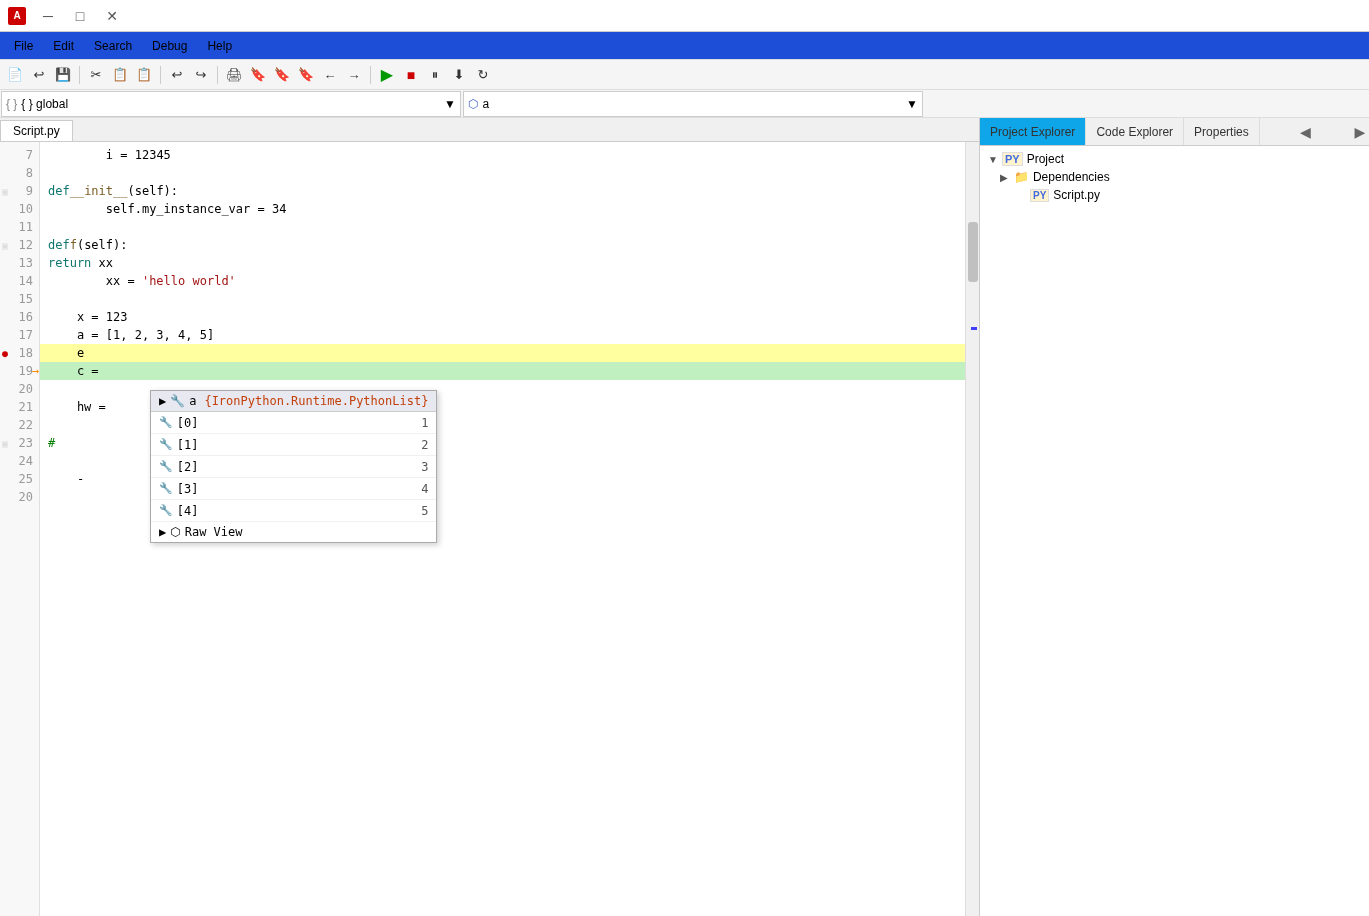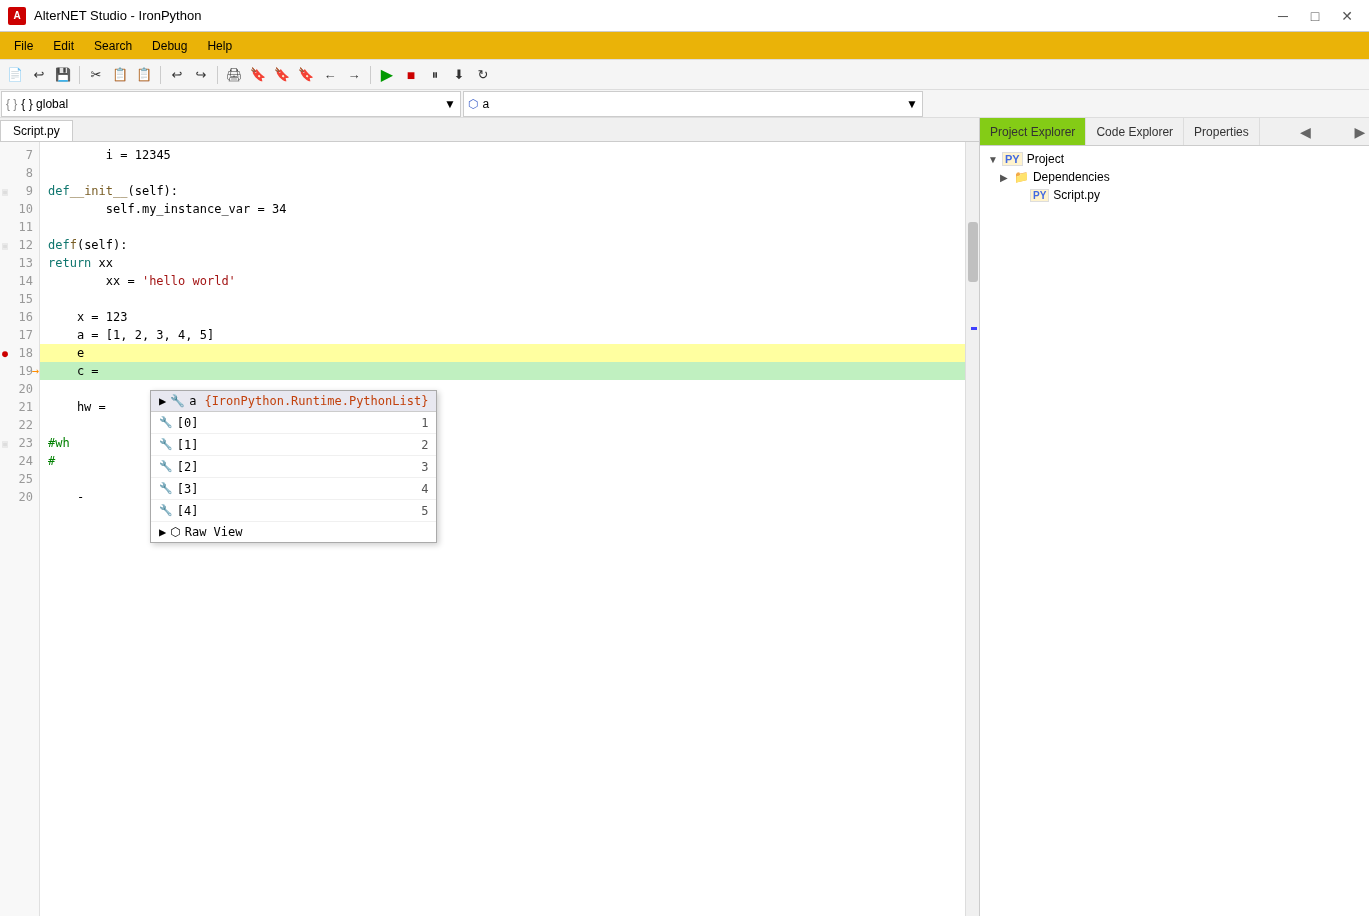--- a/index.html
+++ b/index.html
@@ -6,21 +6,21 @@
     body { font-family: 'Segoe UI', Arial, sans-serif; font-size: 12px; background: #f0f0f0; color: #000; width: 1369px; height: 916px; overflow: hidden; }
     
     
     #title-bar { background: #fff; border-bottom: 1px solid #ccc; display: flex; align-items: center; padding: 4px 8px; height: 32px; }
     #title-bar .app-icon { width: 18px; height: 18px; background: #c00; border-radius: 2px; margin-right: 8px; display: flex; align-items: center; justify-content: center; color: white; font-weight: bold; font-size: 10px; }
     #title-bar .title { font-size: 13px; color: #000; flex: 1; }
     .window-controls { display: flex; gap: 4px; }
     .window-btn { width: 28px; height: 22px; background: transparent; border: none; cursor: pointer; font-size: 14px; display: flex; align-items: center; justify-content: center; color: #555; }
 
     
-    #menu-bar { background: #eab308; border-bottom: 1px solid #ddd; display: flex; align-items: center; padding: 2px 4px; height: 28px; }
+    #menu-bar { background: #1d4ed8; border-bottom: 1px solid #ddd; display: flex; align-items: center; padding: 2px 4px; height: 28px; }
     .menu-item { padding: 3px 10px; cursor: pointer; font-size: 12px; color: #000; }
 
     
     #toolbar { background: #f5f5f5; border-bottom: 1px solid #ddd; display: flex; align-items: center; padding: 2px 4px; height: 30px; gap: 2px; }
     .tb-btn { width: 22px; height: 22px; background: transparent; border: 1px solid transparent; cursor: pointer; display: flex; align-items: center; justify-content: center; font-size: 13px; color: #333; }
     .tb-sep { width: 1px; height: 18px; background: #ccc; margin: 0 3px; }
     .tb-green { color: #009900; font-size: 16px; }
     .tb-red { color: #cc0000; font-size: 14px; }
 
     
@@ -62,35 +62,34 @@
 
     
     #editor-scrollbar { width: 14px; background: #f0f0f0; border-left: 1px solid #ddd; position: relative; }
     .scrollbar-thumb { position: absolute; width: 10px; left: 2px; background: #c0c0c0; border-radius: 3px; height: 60px; top: 80px; }
     .scrollbar-marker { position: absolute; right: 2px; width: 6px; height: 3px; background: #4040ff; }
 
     
     #sidebar { width: 390px; border-left: 1px solid #ccc; background: #fff; display: flex; flex-direction: column; }
     #sidebar-tabs { display: flex; background: #f0f0f0; border-bottom: 1px solid #ccc; height: 28px; align-items: center; }
     .sidebar-tab { padding: 4px 10px; font-size: 12px; cursor: pointer; color: #333; border-right: 1px solid #ddd; height: 100%; display: flex; align-items: center; }
-    .sidebar-tab.active { background: #84cc16; }
+    .sidebar-tab.active { background: #0ea5e9; }
     .sidebar-nav-btn { margin-left: auto; width: 18px; height: 18px; display: flex; align-items: center; justify-content: center; cursor: pointer; color: #666; font-size: 14px; }
     #sidebar-content { flex: 1; padding: 4px; font-size: 12px; }
     .tree-item { display: flex; align-items: center; gap: 4px; padding: 2px 4px; cursor: pointer; }
     .tree-indent1 { padding-left: 16px; }
     .tree-indent2 { padding-left: 32px; }
     .tree-expand { font-size: 10px; color: #555; width: 10px; }
     .py-icon { color: #4169e1; font-size: 11px; font-weight: bold; background: #fff3cd; padding: 0 2px; border: 1px solid #ddd; }
   </style>
 </head>
 <body>
 
 <div id="title-bar">
   <div class="app-icon">A</div>
-  <span class="title">AlterNET Studio - IronPython</span>
   <div class="window-controls">
     <button class="window-btn">─</button>
     <button class="window-btn">□</button>
     <button class="window-btn close">✕</button>
   </div>
 </div>
 
 <div id="menu-bar">
   <span class="menu-item">File</span>
   <span class="menu-item">Edit</span>
@@ -189,21 +188,20 @@
         <div class="code-line">        <span class="kw">return</span> xx</div>
         <div class="code-line">        xx = <span class="str">'hello world'</span></div>
         <div class="code-line">&nbsp;</div>
         <div class="code-line">    x = <span class="num">123</span></div>
         <div class="code-line">    a = [1, 2, 3, 4, 5]</div>
         <div class="code-line highlight-yellow">    e</div>
         <div class="code-line highlight-green">    c =</div>
         <div class="code-line">&nbsp;</div>
         <div class="code-line">    hw =</div>
         <div class="code-line">&nbsp;</div>
-        <div class="code-line">    <span class="comment">#wh</span></div>
         <div class="code-line">    <span class="comment">#</span></div>
         <div class="code-line">&nbsp;</div>
         <div class="code-line">    -</div>
 
         <div id="tooltip-popup">
           <div class="tooltip-header">
             <span style="cursor:pointer;">▶</span>
             <span>🔧</span>
             <span>a</span>
             <span style="color:#c2410c; margin-left:4px;">{IronPython.Runtime.PythonList}</span>

